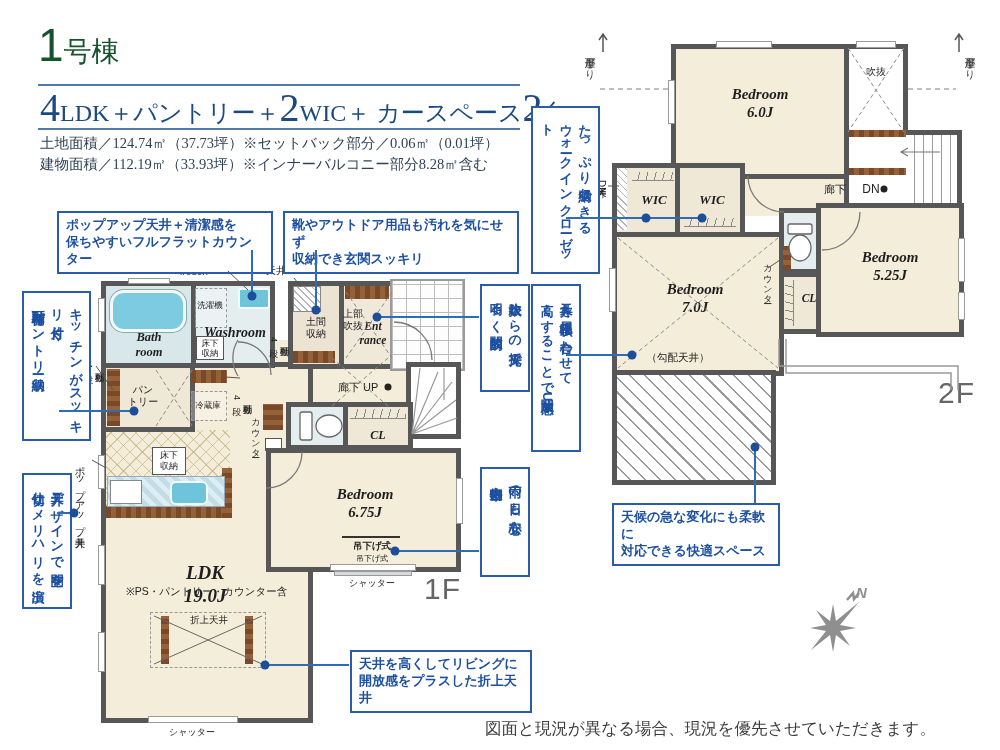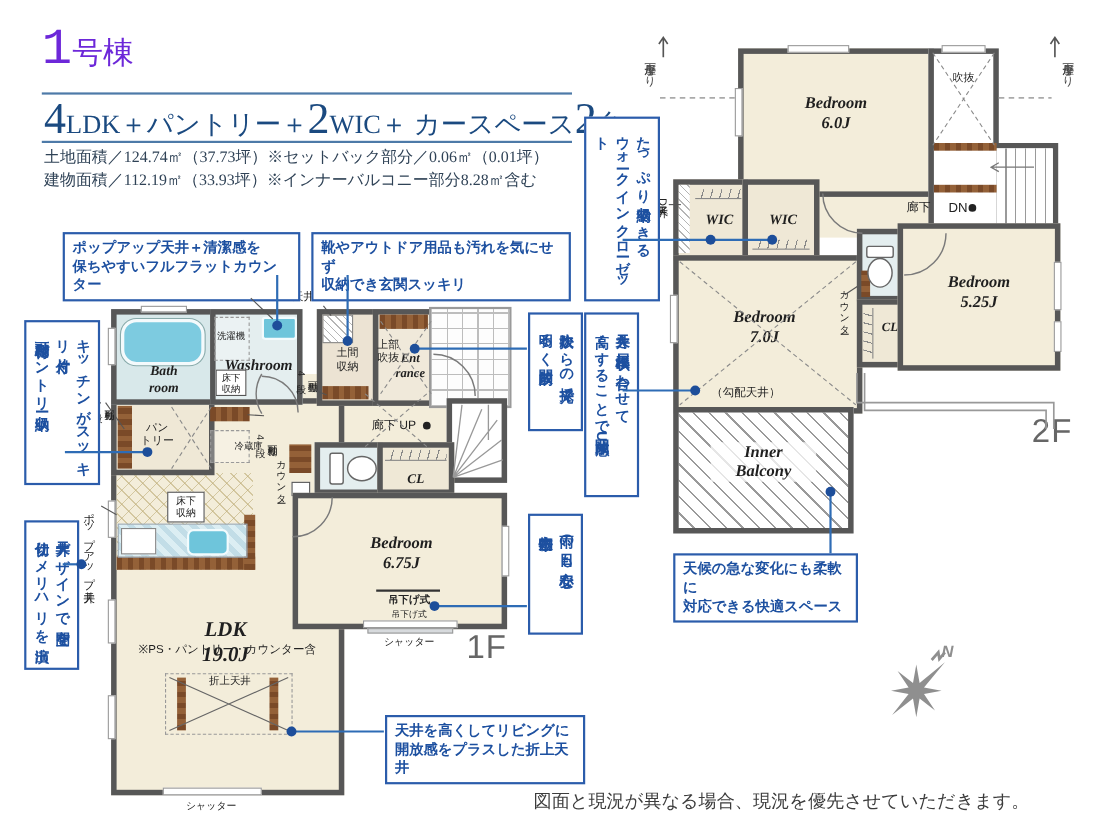--- a/index.html
+++ b/index.html
@@ -1,20 +1,20 @@
 <!DOCTYPE html>
 <html><head>
 <meta charset="utf-8">
 <style>
   html,body{margin:0;padding:0;background:#fff;}
   .page{position:relative;width:1000px;height:750px;background:#fff;overflow:hidden;
         font-family:"Liberation Sans",sans-serif;}
   .abs{position:absolute;}
   
-  .title{position:absolute;left:38px;top:22px;color:#6d28d9;font-family:Liberation Mono, monospace;}
+  .title{position:absolute;left:38px;top:22px;color:#14532d;font-family:Liberation Sans, sans-serif;}
   .title .big{font-size:46px;line-height:1;}
   .title .small{font-size:28px;}
   .rule{position:absolute;left:38px;width:482px;height:0;border-top:2px solid #4d7aa8;}
   .plansub{position:absolute;left:40px;top:88px;color:#1b4a80;font-family:"Liberation Serif",serif;font-size:24px;white-space:nowrap;}
   .plansub .num{font-size:40px;line-height:1;}
   .areas{position:absolute;left:40px;top:133px;color:#2f4256;font-family:"Liberation Serif",serif;font-size:14.5px;line-height:1.45;white-space:pre-line;}
   
   .callout{position:absolute;background:#fff;border:2px solid #2b5cab;color:#1d50a0;font-weight:bold;
            font-size:13px;line-height:1.3;padding:4px 7px;white-space:pre-line;box-sizing:border-box;}
   .callout.v{writing-mode:vertical-rl;line-height:1.45;padding:7px 4px;letter-spacing:1px;}
@@ -74,21 +74,21 @@
   <div class="abs" style="left:110px;top:480px;width:30px;height:22px;background:#fff;border:1px solid #888;"></div>
   <div class="abs cyan" style="left:170px;top:481px;width:34px;height:20px;border-radius:6px;"></div>
   <div class="lb whitebox" style="left:152px;top:447px;width:32px;padding:2px 0;font-size:9px;">床下
 収納</div>
 
   <div class="r cream2" style="left:101px;top:362px;width:94px;height:70px;"></div>
   <div class="abs brownv" style="left:107px;top:369px;width:13px;height:57px;"></div>
   <div class="lb" style="left:124px;top:384px;width:38px;">パン
 トリー</div>
   <div class="abs dashbox" style="left:191px;top:391px;width:34px;height:28px;"></div>
-  <div class="lb" style="left:192px;top:400px;width:32px;font-size:8.5px;padding-left:18px;">冷蔵庫</div>
+  <div class="lb" style="left:192px;top:400px;width:32px;font-size:8.5px;">冷蔵庫</div>
 
   <div class="r" style="left:101px;top:281px;width:95px;height:87px;background:#d8e8ea;"></div>
   <div class="abs tub" style="left:110px;top:290px;width:70px;height:36px;"></div>
   <div class="lb serif" style="left:118px;top:330px;width:62px;font-size:12.5px;">Bath
 room</div>
   <div class="r wet" style="left:191px;top:281px;width:84px;height:87px;"></div>
   <div class="abs dashbox" style="left:195px;top:288px;width:30px;height:38px;"></div>
   <div class="lb" style="left:195px;top:300px;width:30px;font-size:8.5px;">洗濯機</div>
   <div class="lb serif" style="left:200px;top:325px;width:66px;font-size:14px;text-align:right;">Washroom</div>
   <div class="lb whitebox" style="left:196px;top:336px;width:26px;padding:1px 0;font-size:8.5px;">床下
@@ -184,22 +184,20 @@
   <div class="r wet" style="left:779px;top:208px;width:44px;height:66px;"></div>
   <div class="abs brownv" style="left:783px;top:246px;width:8px;height:24px;"></div>
   <div class="lb vtx" style="left:762px;top:252px;height:52px;font-size:9px;">カウンター</div>
   <div class="r cream2" style="left:779px;top:272px;width:44px;height:62px;"></div>
   <div class="hanger" style="left:785px;top:280px;width:8px;height:46px;background:repeating-linear-gradient(15deg,transparent 0 7px,#888 7px 8px);border-bottom:none;border-right:1px solid #888;"></div>
   <div class="lb serif" style="left:797px;top:292px;width:24px;font-size:11.5px;">CL</div>
   <div class="r" style="left:816px;top:203px;width:148px;height:134px;"></div>
   <div class="lb serif" style="left:835px;top:248px;width:110px;font-size:15px;">Bedroom
 5.25J</div>
   <div class="r balc" style="left:612px;top:370px;width:164px;height:115px;"></div>
-  <div class="lb serif" style="left:646px;top:402px;width:96px;font-size:15px;background:rgba(255,255,255,.75);">Inner
-Balcony</div>
 
   <div class="win" style="left:716px;top:41px;width:56px;height:7px;"></div>
   <div class="win" style="left:668px;top:80px;width:7px;height:44px;"></div>
   <div class="win" style="left:856px;top:41px;width:40px;height:7px;"></div>
   <div class="win" style="left:958px;top:238px;width:7px;height:44px;"></div>
   <div class="win" style="left:958px;top:292px;width:7px;height:28px;"></div>
   <div class="win" style="left:609px;top:268px;width:7px;height:44px;"></div>
 
   <div class="lb vtx" style="left:584px;top:28px;height:68px;font-size:10.5px;color:#444;">母屋下がり</div>
   <div class="lb vtx" style="left:964px;top:28px;height:68px;font-size:10.5px;color:#444;">母屋下がり</div>

